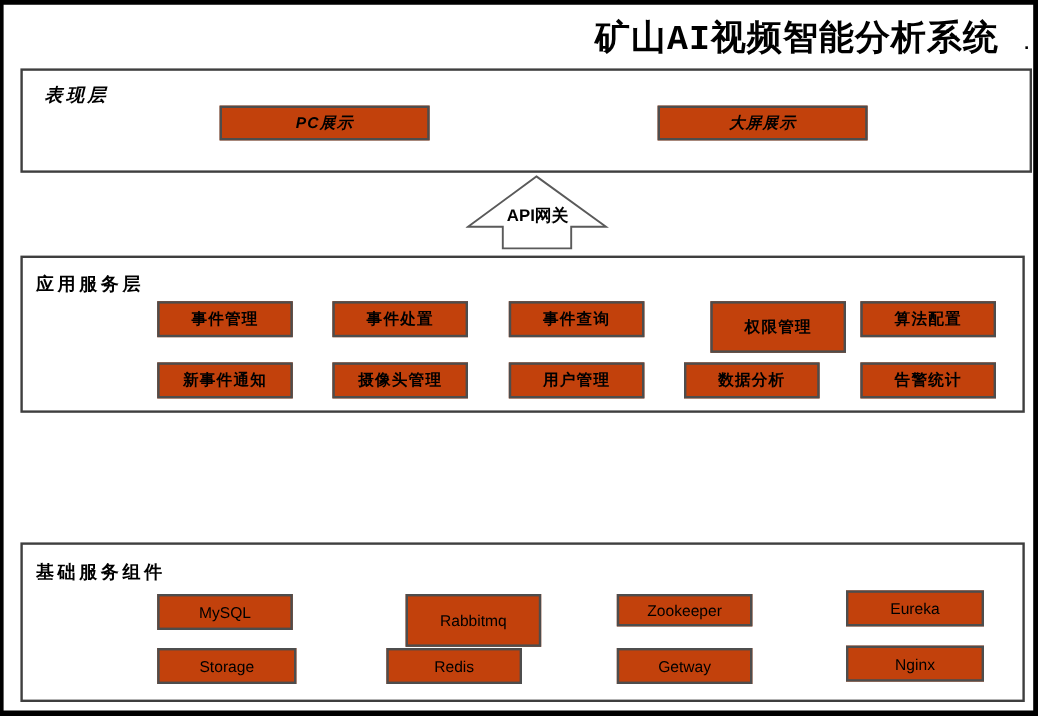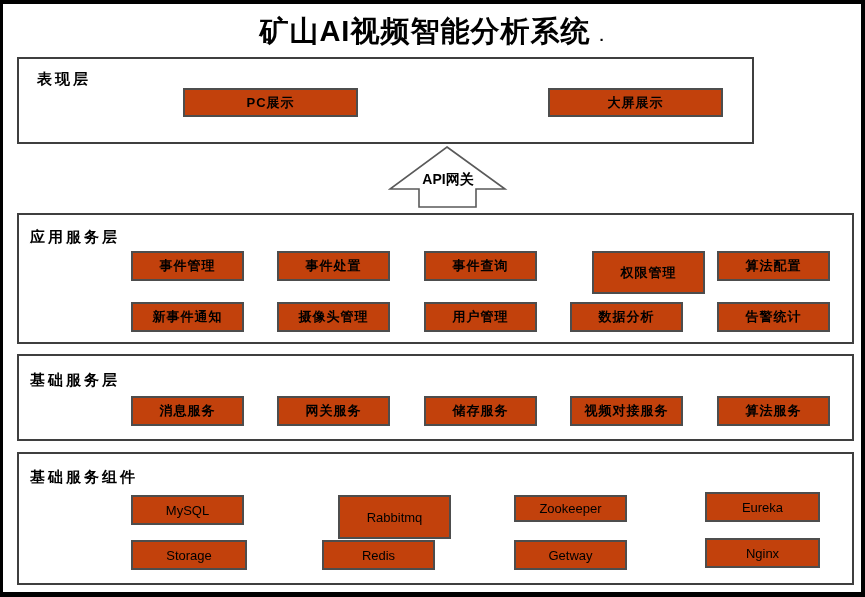--- a/index.html
+++ b/index.html
@@ -11,24 +11,25 @@
     border-left:3px solid #000;
     border-right:4px solid #000;
     border-bottom:5px solid #000;
     box-sizing:border-box;
     font-family:"Liberation Sans","DejaVu Sans",sans-serif;
     color:#000;
     overflow:hidden;
   }
   .title{
     position:absolute;left:0;top:8px;width:100%;
-    text-align:center;
+    text-align:right;
     font-size:29px;font-weight:bold;
     letter-spacing:1px;
     white-space:nowrap;
+    font-family:Liberation Mono, monospace;
   }
   .title .suffix{font-size:15px;font-weight:bold;vertical-align:baseline;}
   .section{
     position:absolute;
     border:2px solid #3f3f3f;
     box-sizing:border-box;
     background:#fff;
   }
   .sec-label{
     position:absolute;
@@ -58,21 +59,21 @@
 </head>
 <body>
 
 <div class="canvas">
 
   <div class="title">
     <span>矿山AI视频智能分析系统</span>
     <span class="suffix">.</span>
   </div>
 
-  <div class="section" style="left:14px;top:53px;width:737px;height:87px;">
+  <div class="section" style="left:14px;top:53px;width:843px;height:87px;font-style:italic;">
     <div class="sec-label" style="left:18px;top:11px;">表现层</div>
     <div class="box" style="left:164px;top:29px;width:175px;height:29px;">PC展示</div>
     <div class="box" style="left:529px;top:29px;width:175px;height:29px;">大屏展示</div>
   </div>
 
   <div class="arrow-wrap">
     <svg width="120" height="64" viewBox="0 0 120 64">
       <polygon points="59,2 117,44 88,44 88,62 31,62 31,44 2,44" fill="#ffffff" stroke="#5a5a5a" stroke-width="1.6" stroke-linejoin="miter"></polygon>
     </svg>
     <div class="arrow-label">API网关</div>
@@ -85,28 +86,20 @@
     <div class="box" style="left:405px;top:36px;width:113px;height:30px;">事件查询</div>
     <div class="box" style="left:573px;top:36px;width:113px;height:43px;">权限管理</div>
     <div class="box" style="left:698px;top:36px;width:113px;height:30px;">算法配置</div>
     <div class="box" style="left:112px;top:87px;width:113px;height:30px;">新事件通知</div>
     <div class="box" style="left:258px;top:87px;width:113px;height:30px;">摄像头管理</div>
     <div class="box" style="left:405px;top:87px;width:113px;height:30px;">用户管理</div>
     <div class="box" style="left:551px;top:87px;width:113px;height:30px;">数据分析</div>
     <div class="box" style="left:698px;top:87px;width:113px;height:30px;">告警统计</div>
   </div>
 
-  <div class="section" style="left:14px;top:350px;width:837px;height:87px;">
-    <div class="sec-label" style="left:11px;top:15px;">基础服务层</div>
-    <div class="box" style="left:112px;top:40px;width:113px;height:30px;">消息服务</div>
-    <div class="box" style="left:258px;top:40px;width:113px;height:30px;">网关服务</div>
-    <div class="box" style="left:405px;top:40px;width:113px;height:30px;">储存服务</div>
-    <div class="box" style="left:551px;top:40px;width:113px;height:30px;">视频对接服务</div>
-    <div class="box" style="left:698px;top:40px;width:113px;height:30px;">算法服务</div>
-  </div>
 
   <div class="section" style="left:14px;top:448px;width:837px;height:133px;">
     <div class="sec-label" style="left:11px;top:14px;">基础服务组件</div>
     <div class="box plain" style="left:112px;top:41px;width:113px;height:30px;">MySQL</div>
     <div class="box plain" style="left:303px;top:41px;width:113px;height:44px;margin-left:16px;">Rabbitmq</div>
     <div class="box plain" style="left:495px;top:41px;width:113px;height:27px;">Zookeeper</div>
     <div class="box plain" style="left:686px;top:38px;width:115px;height:30px;">Eureka</div>
     <div class="box plain" style="left:112px;top:86px;width:116px;height:30px;">Storage</div>
     <div class="box plain" style="left:303px;top:86px;width:113px;height:30px;">Redis</div>
     <div class="box plain" style="left:495px;top:86px;width:113px;height:30px;">Getway</div>

